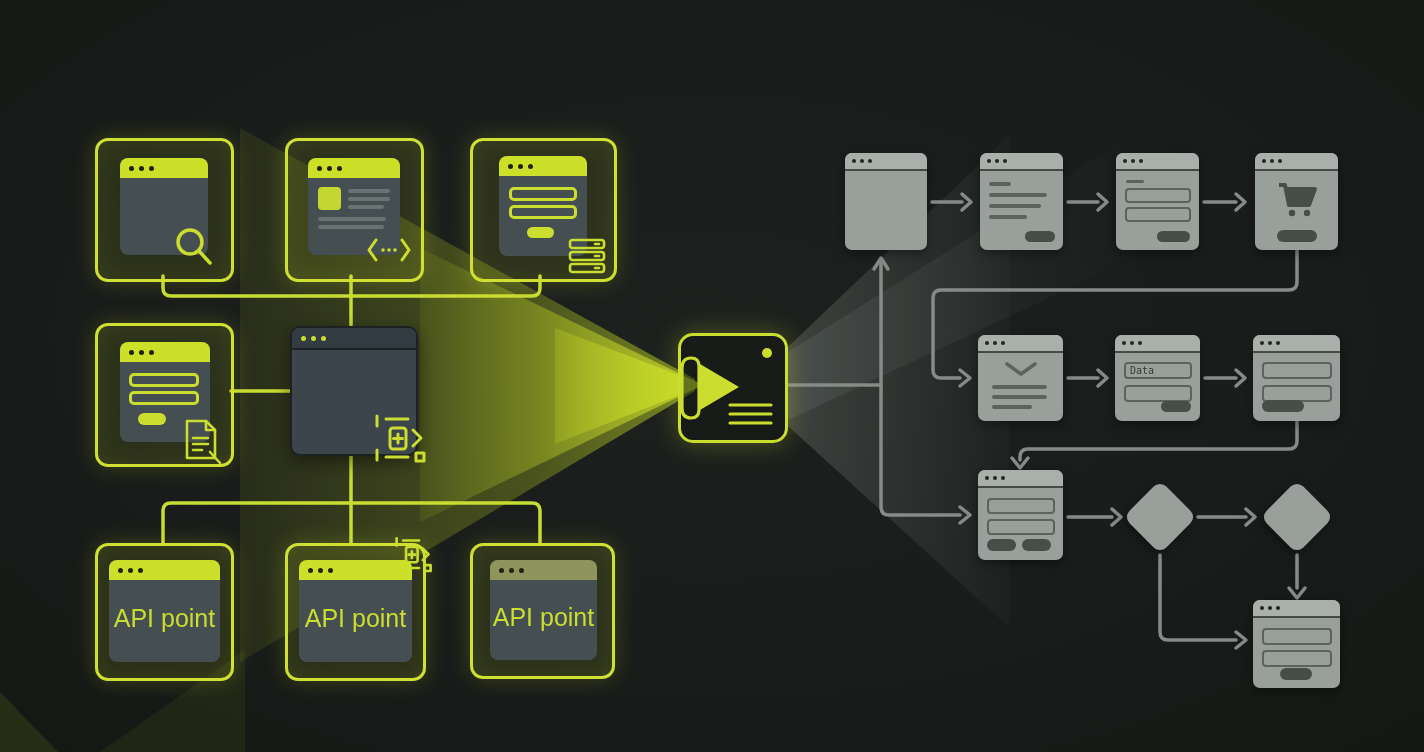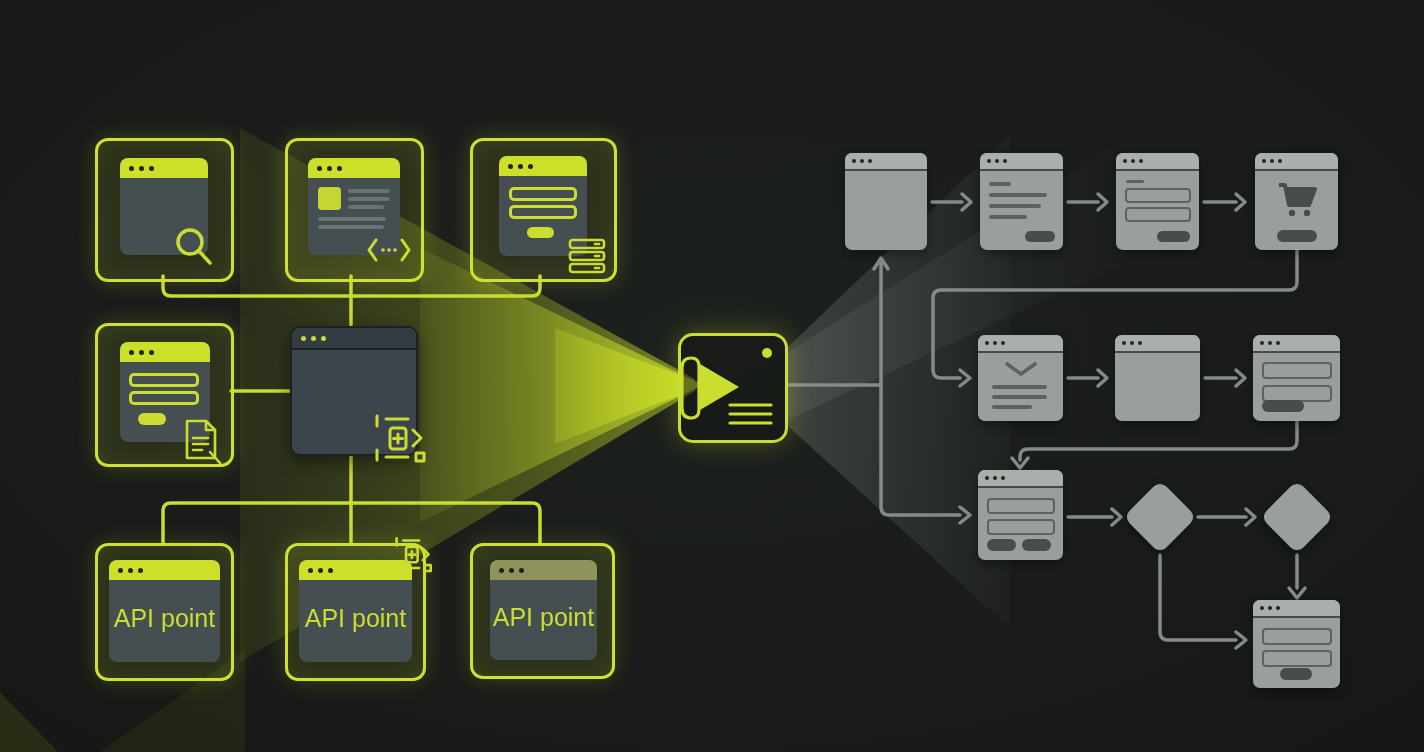--- a/index.html
+++ b/index.html
@@ -397,20 +397,27 @@
       <div class="line-d" style="left:14px;top:52px;width:40px;"></div>
     </div>
   </div>
 
   <div class="rwin" style="left:1115px;top:335px;width:85px;height:86px;">
     <div class="rhead">
         <span class="rdot"></span>
         <span class="rdot"></span>
         <span class="rdot"></span>
       </div>
+    <div class="rbody">
+      <div class="input-d" style="left:9px;top:9px;width:64px;height:13px;">
+        <span class="dfield" style="left:4px;top:2px;">Data</span>
+      </div>
+      <div class="input-d" style="left:9px;top:32px;width:64px;height:13px;"></div>
+      <div class="pill-d" style="right:9px;bottom:9px;width:30px;height:11px;"></div>
+    </div>
   </div>
 
   <div class="rwin" style="left:1253px;top:335px;width:87px;height:86px;">
     <div class="rhead">
         <span class="rdot"></span>
         <span class="rdot"></span>
         <span class="rdot"></span>
       </div>
     <div class="rbody">
       <div class="input-d" style="left:9px;top:9px;width:66px;height:13px;"></div>

